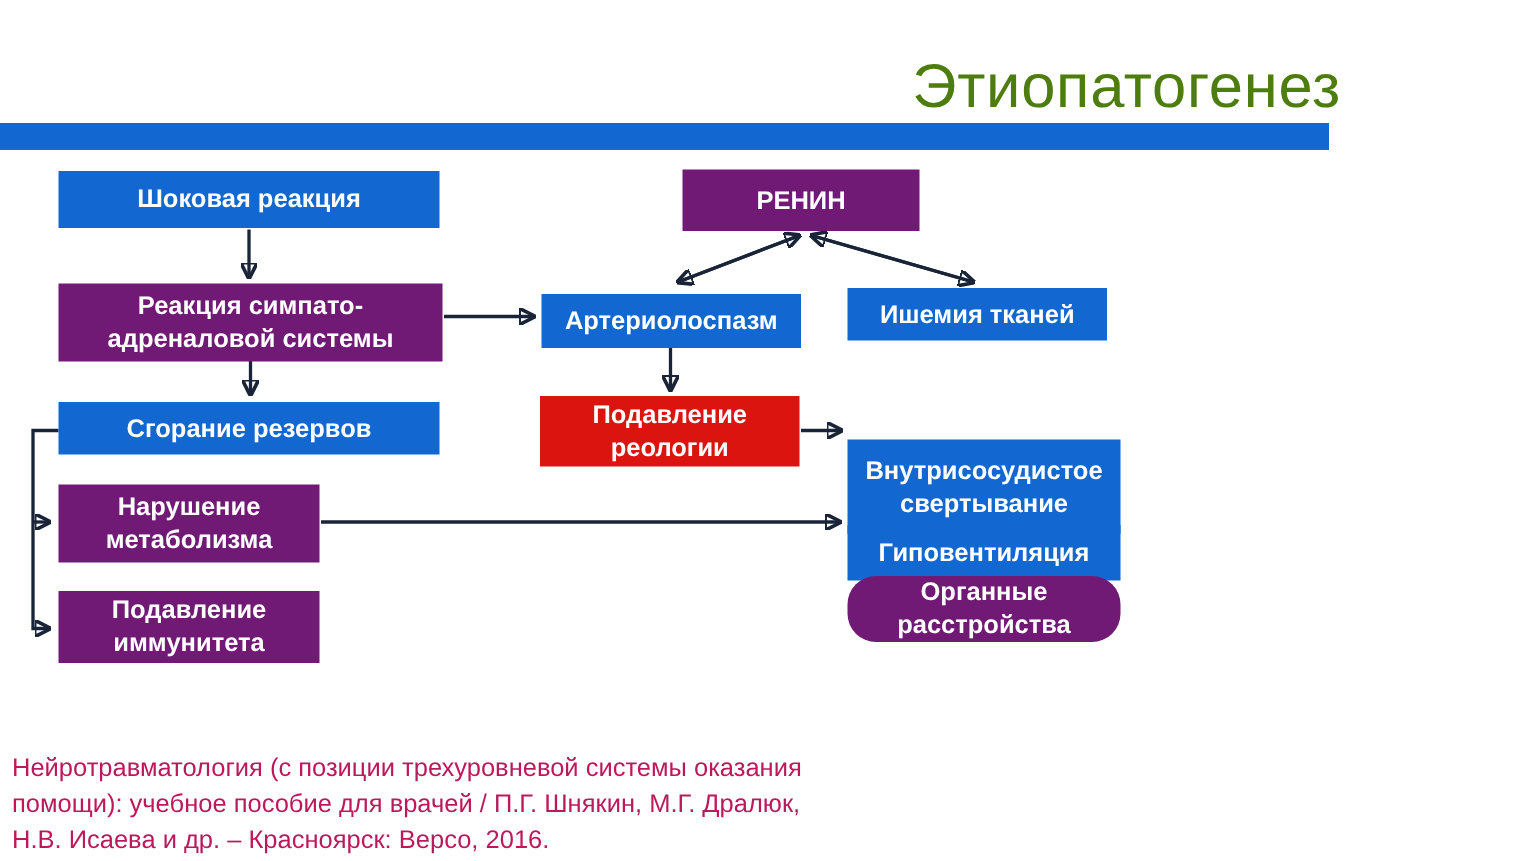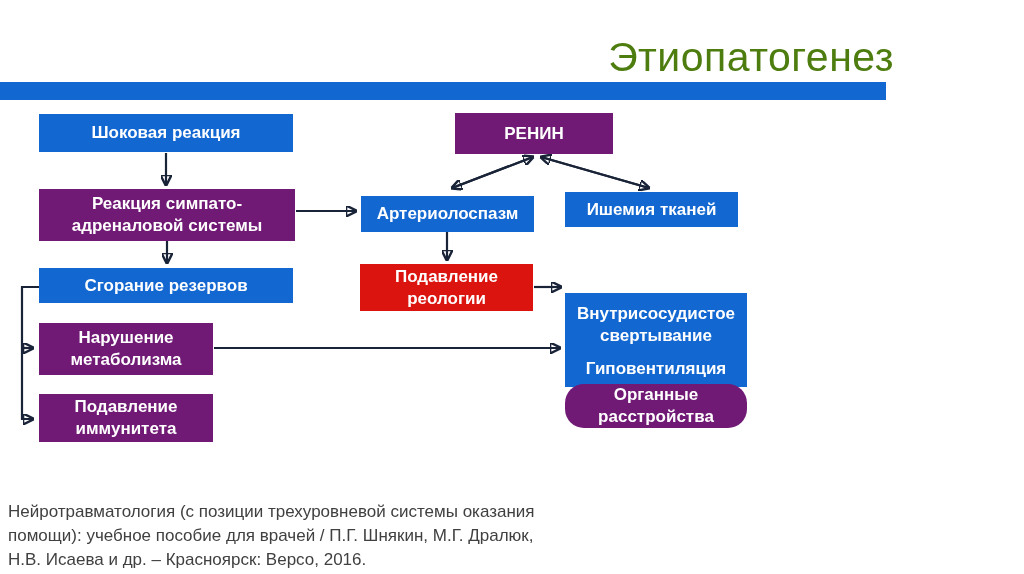--- a/index.html
+++ b/index.html
@@ -72,21 +72,21 @@
   }
   .arrows path {
     stroke: #1a2438;
     stroke-width: 2.2;
     fill: none;
   }
   .citation {
     position: absolute;
     left: 8px;
     top: 500px;
-    color: #404040;
+    color: #be185d;
     font-size: 17px;
     line-height: 24px;
     font-weight: 400;
   }
 </style>
 </head>
 <body>
 
 <div class="slide">
 

